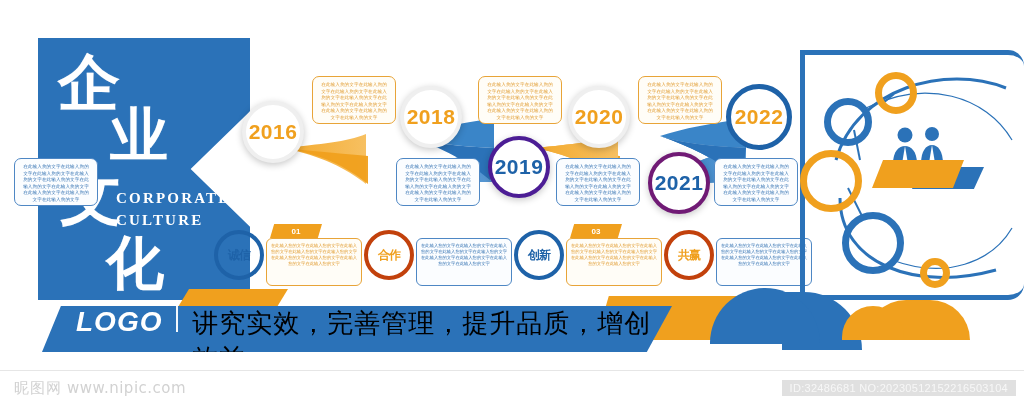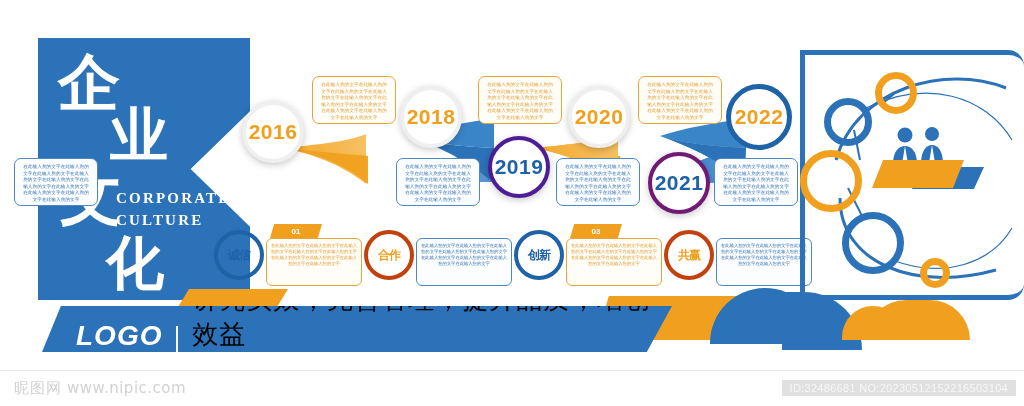--- a/index.html
+++ b/index.html
@@ -33,21 +33,21 @@
     position:absolute;left:78px;top:150px;color:#fff;font-size:15px;
     letter-spacing:2.2px;line-height:1.45;font-weight:600;
     font-family:Liberation Serif, serif;text-align:left;
   }
 
   
   .ribbon{
     position:absolute;left:42px;top:306px;width:630px;height:46px;
     background:#2b72b8;
     clip-path:polygon(3% 0, 100% 0, 96% 100%, 0 100%);
-    display:flex;align-items:flex-end;
+    display:flex;align-items:flex-start;
   }
   .ribbon-logo{
     color:#fff;font-size:28px;font-style:italic;font-weight:700;
     font-family:"Liberation Sans",sans-serif;margin-left:34px;letter-spacing:1px;
   }
   .ribbon-div{width:2px;height:26px;background:#fff;margin:0 14px;opacity:.95;}
   .ribbon-slogan{
     color:#000000;font-size:26px;font-weight:400;letter-spacing:1px;
     font-family:"DejaVu Sans","Liberation Sans",sans-serif;
   }

